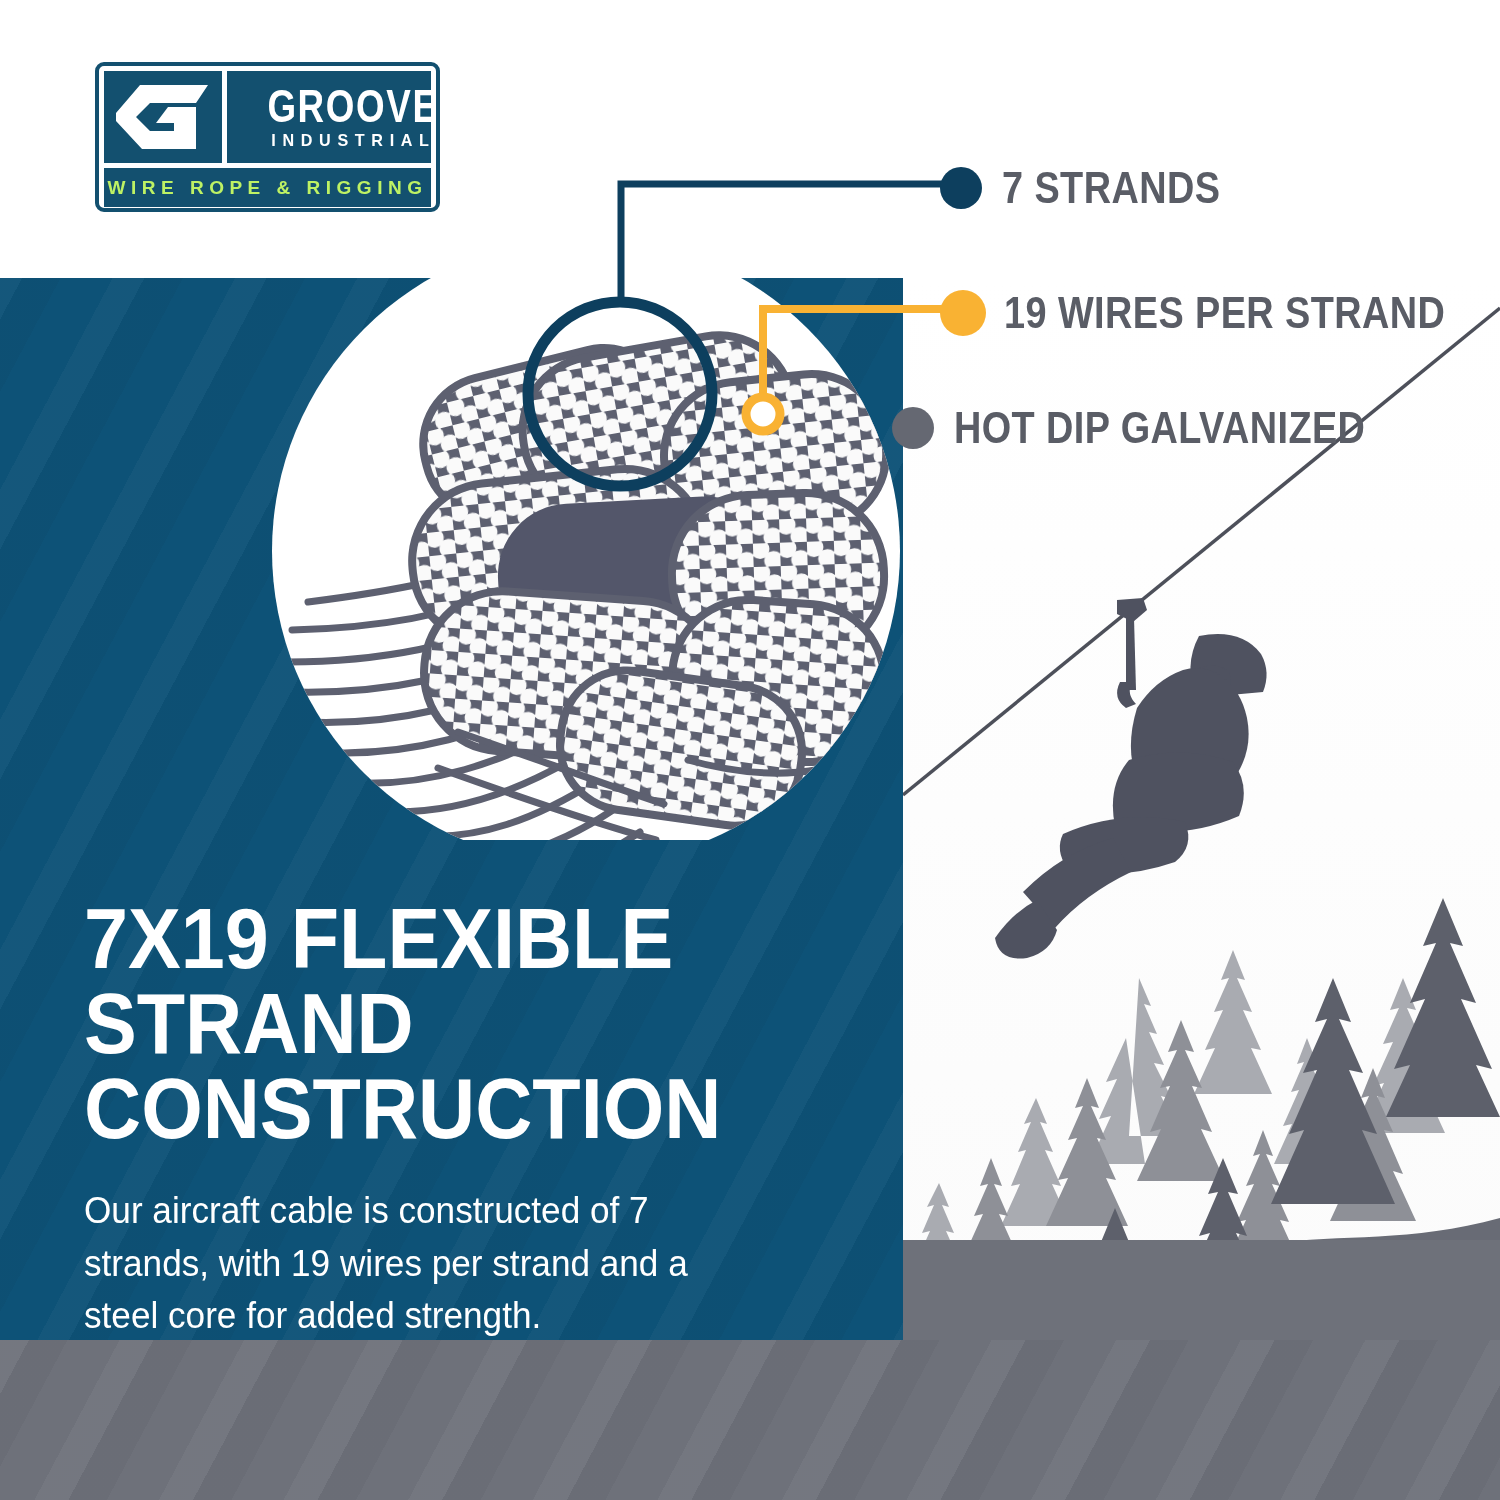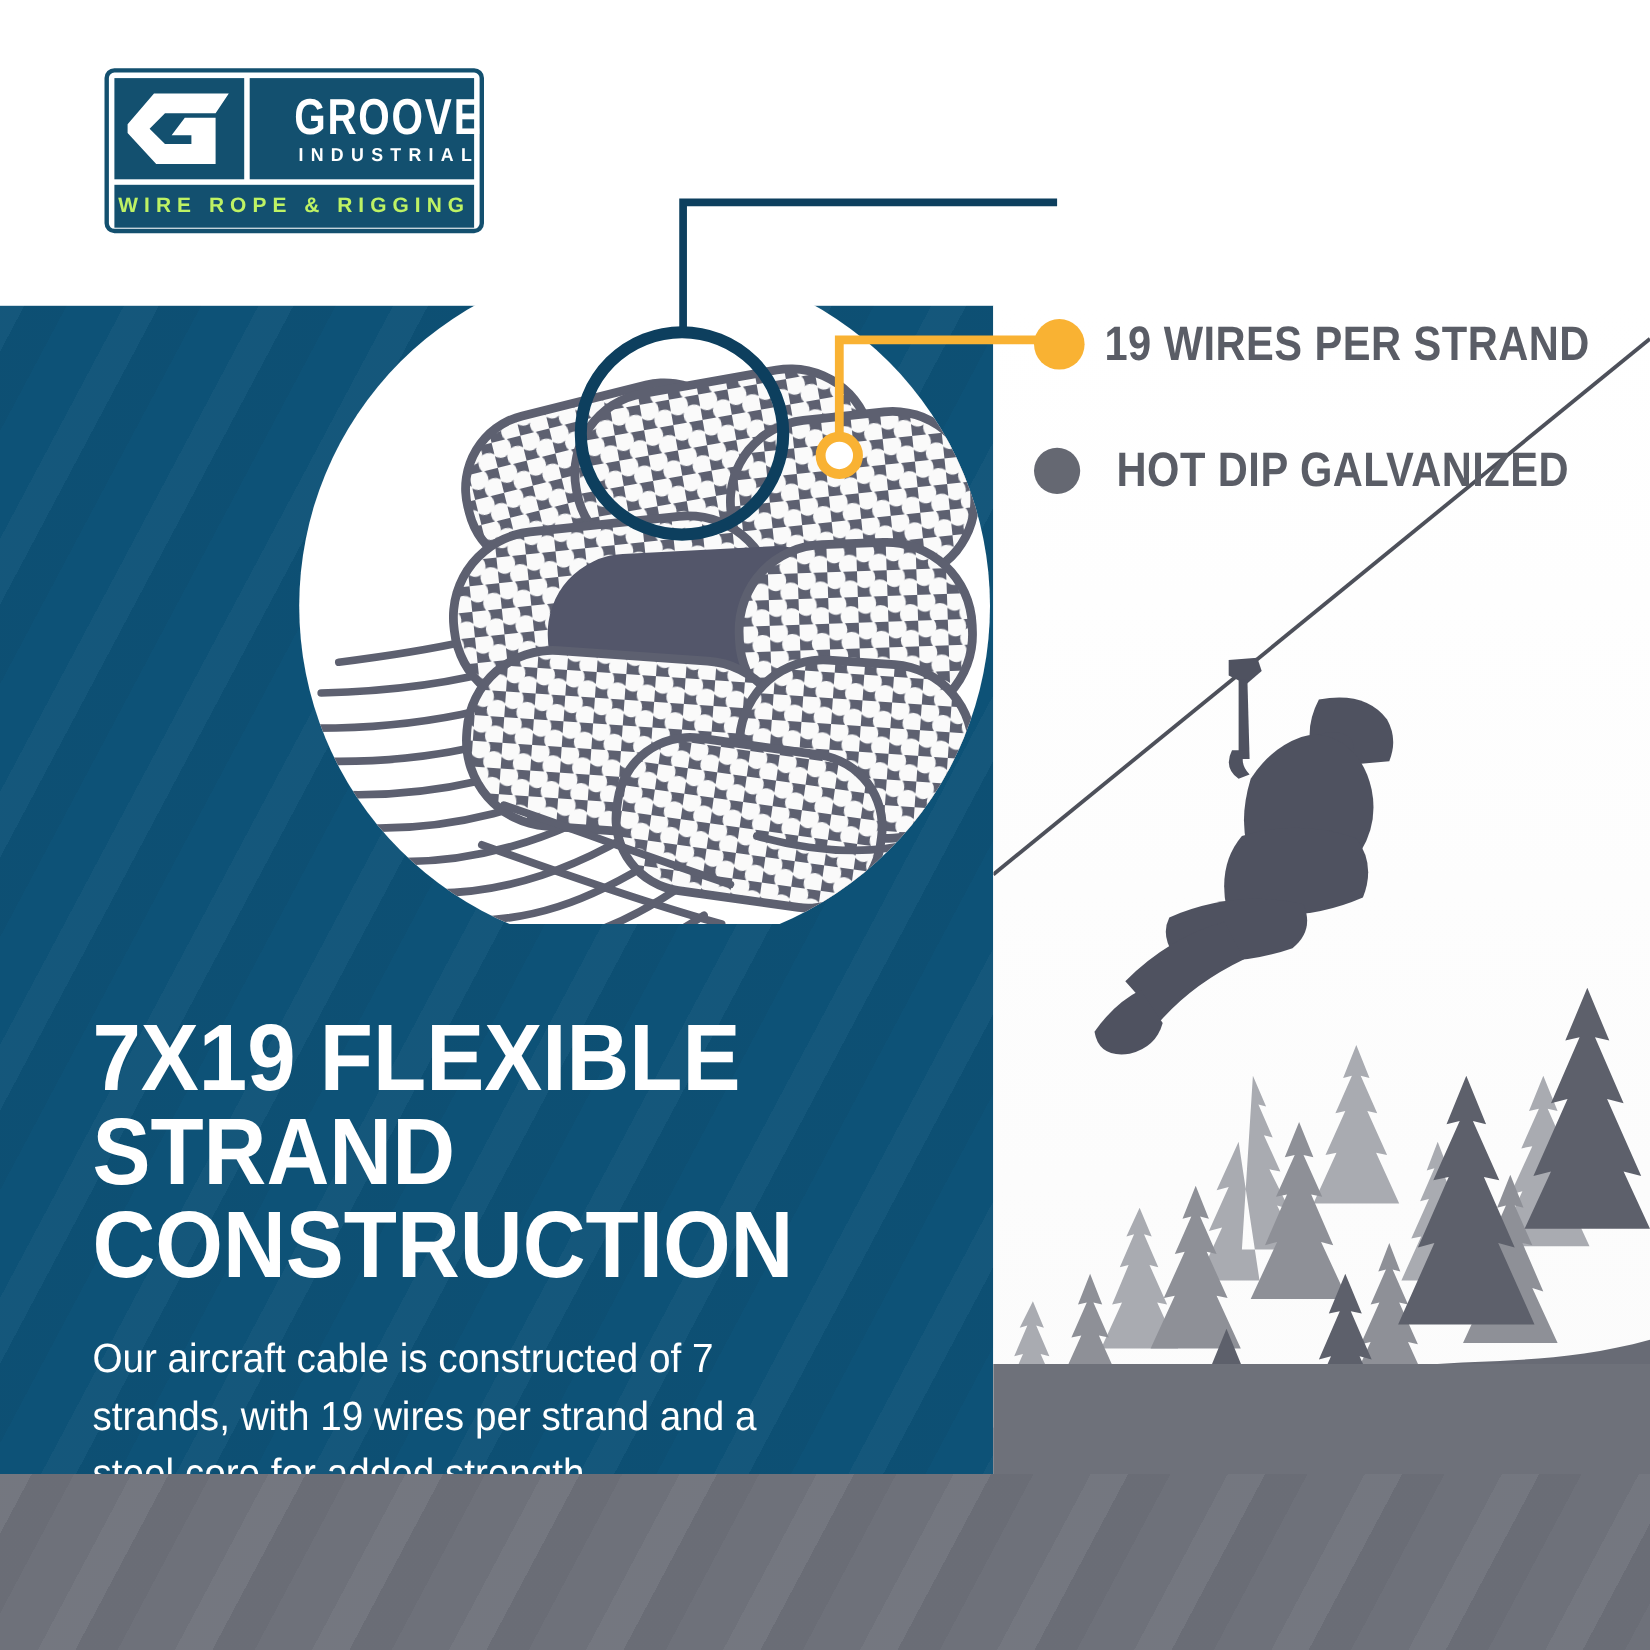--- a/index.html
+++ b/index.html
@@ -38,30 +38,30 @@
   .circle-art{position:absolute;left:268px;top:262px;width:640px;height:578px;}
 
   
   .callout{position:absolute;display:flex;align-items:center;}
   .dot{border-radius:50%;flex:none;}
   .callout-label{font-family:"Liberation Sans Narrow","Liberation Sans",sans-serif;
                  font-weight:bold;font-size:44px;letter-spacing:0.5px;color:#5a5d66;
                  white-space:nowrap;transform:scaleX(0.86);transform-origin:left center;}
   #c1{left:940px;top:163px;}
   #c2{left:940px;top:288px;}
-  #c3{left:940px;top:403px;gap:13px;}
+  #c3{left:892px;top:403px;}
   #c1 .dot{width:42px;height:42px;background:#0d3f5e;}
   #c2 .dot{width:46px;height:46px;background:#f9b233;}
   #c3 .dot{width:42px;height:42px;background:#656872;}
   #c1 .callout-label{margin-left:20px;}
   #c2 .callout-label{margin-left:18px;}
   #c3 .callout-label{margin-left:20px;}
 
   
-  .headline{position:absolute;left:84px;top:920px;width:790px;}
+  .headline{position:absolute;left:84px;top:896px;width:790px;}
   .headline h1{margin:0;color:#ffffff;
      font-family:"Liberation Sans Narrow","Liberation Sans",sans-serif;
      font-weight:bold;font-size:86px;line-height:0.99;letter-spacing:0px;
      transform:scaleX(0.92);transform-origin:left top;text-transform:uppercase;}
   .headline h1 .l2{display:block;}
   .headline p{margin:34px 0 0 0;color:#ffffff;
      font-family:"Liberation Sans Narrow","Liberation Sans",sans-serif;
      font-weight:normal;font-size:37px;line-height:1.42;max-width:700px;
      transform:scaleX(0.95);transform-origin:left top;}
 
@@ -247,20 +247,24 @@
 
   <svg style="position:absolute;left:0;top:0;width:1500px;height:1500px;pointer-events:none;">
 
     <path d="M621,300 L621,184 L961,184" stroke="#0d3f5e" stroke-width="7" fill="none"></path>
 
     <path d="M763,414 L763,309 L961,309" stroke="#f9b233" stroke-width="8" fill="none"></path>
 
     <circle cx="763" cy="414" r="17" fill="#ffffff" stroke="#f9b233" stroke-width="9"></circle>
   </svg>
 
+  <div class="callout" id="c1">
+    <span class="dot"></span>
+    <span class="callout-label">7 STRANDS</span>
+  </div>
 
   <div class="callout" id="c2">
     <span class="dot"></span>
     <span class="callout-label">19 WIRES PER STRAND</span>
   </div>
 
   <div class="callout" id="c3">
     <span class="dot"></span>
     <span class="callout-label">HOT DIP GALVANIZED</span>
   </div>

